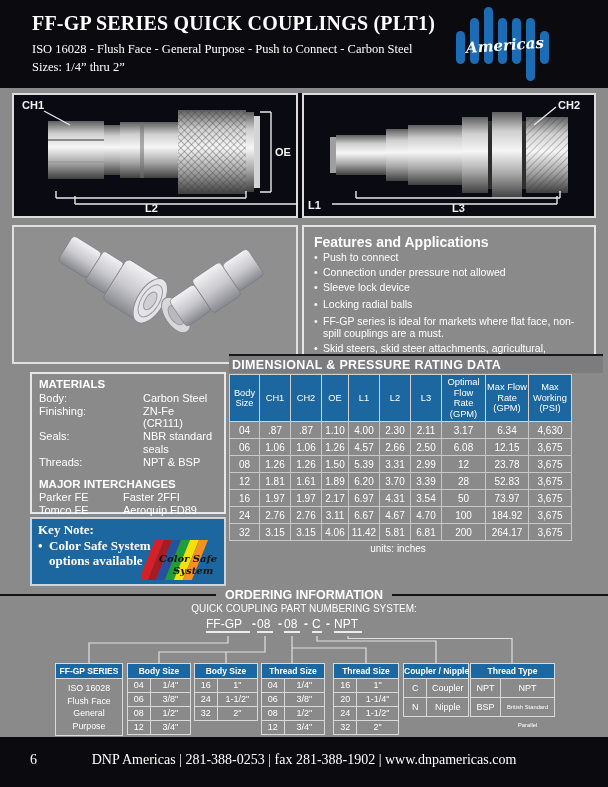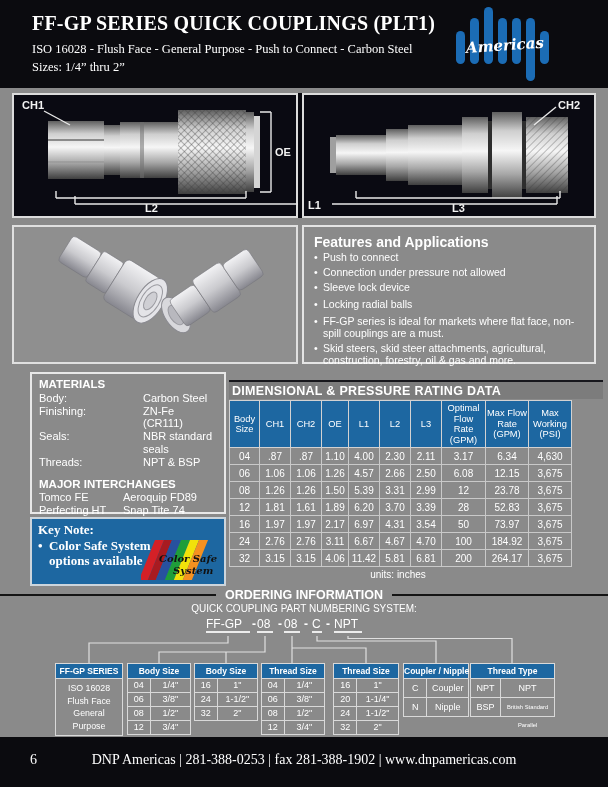--- a/index.html
+++ b/index.html
@@ -41,21 +41,21 @@
   .ic-row .il{width:84px;flex:none;}
   .mat-gap{height:9px;}
   .keynote{position:absolute;left:30px;top:517px;width:196px;height:69px;background:#1d67a1;
            border:2px solid #ccd5dc;color:#fff;padding:3px 6px;font-family:"Liberation Serif",serif;}
   .kn-title{font-weight:bold;font-size:13px;}
   .kn-bullet{display:flex;font-weight:bold;font-size:13px;line-height:15px;width:150px;}
   .kn-bullet .b{width:11px;flex:none;}
   .cs-logo{position:absolute;right:5px;bottom:4px;}
   .cs-text{font:italic bold 10px "DejaVu Serif",serif;fill:#111;}
   
-  .dim-area{position:absolute;left:229px;top:380px;width:374px;color:#fff;}
+  .dim-area{position:absolute;left:229px;top:354px;width:374px;color:#fff;}
   .dim-title{height:19px;line-height:18px;background:#7c7c7c;border-top:2px solid #17171c;
              font-weight:bold;font-size:12.5px;letter-spacing:.3px;padding-left:3px;}
   table.dim{border-collapse:collapse;table-layout:fixed;width:342px;margin-top:1px;}
   table.dim th{background:#1d67a1;border:1px solid #d2d2d2;font-weight:normal;font-size:9.3px;
                line-height:10.5px;color:#fff;padding:2px 1px;height:44px;vertical-align:middle;}
   table.dim td{border:1px solid #c9c9c9;font-size:10px;color:#fff;text-align:center;height:17px;padding:0;}
   .units{width:342px;text-align:center;font-size:10px;margin-top:2px;padding-right:4px;}
   
   .ordering{position:absolute;left:0;top:586px;width:608px;height:151px;color:#fff;padding-left:16px;}
   .ord-div{position:absolute;left:0;top:2px;width:608px;display:flex;align-items:center;}
@@ -244,20 +244,24 @@
         <span class="ml">Seals:</span>
         <span>NBR standard seals</span>
       </div>
     <div class="mat-row">
         <span class="ml">Threads:</span>
         <span>NPT &amp; BSP</span>
       </div>
     <div class="mat-gap"></div>
     <div class="mat-title">MAJOR INTERCHANGES</div>
     <div class="ic-row">
+        <span class="il">Parker FE</span>
+        <span>Faster 2FFI</span>
+      </div>
+    <div class="ic-row">
         <span class="il">Tomco FE</span>
         <span>Aeroquip FD89</span>
       </div>
     <div class="ic-row">
         <span class="il">Perfecting HT</span>
         <span>Snap Tite 74</span>
       </div>
     <div class="ic-row">
         <span class="il">Stucchi A &amp; FIRG</span>
         <span></span>

